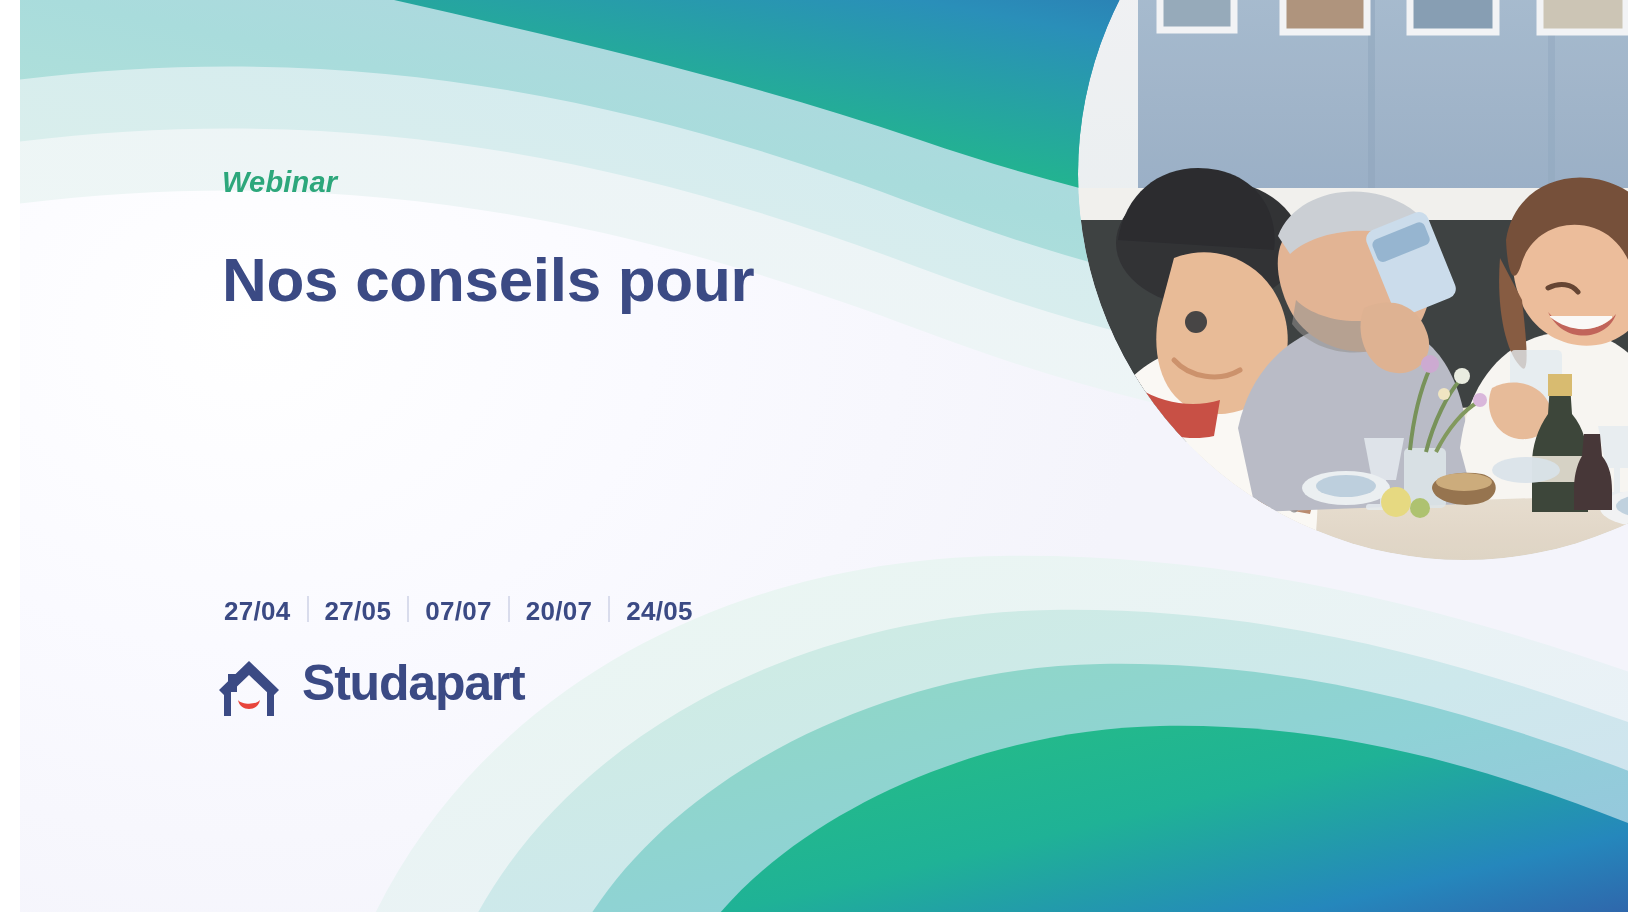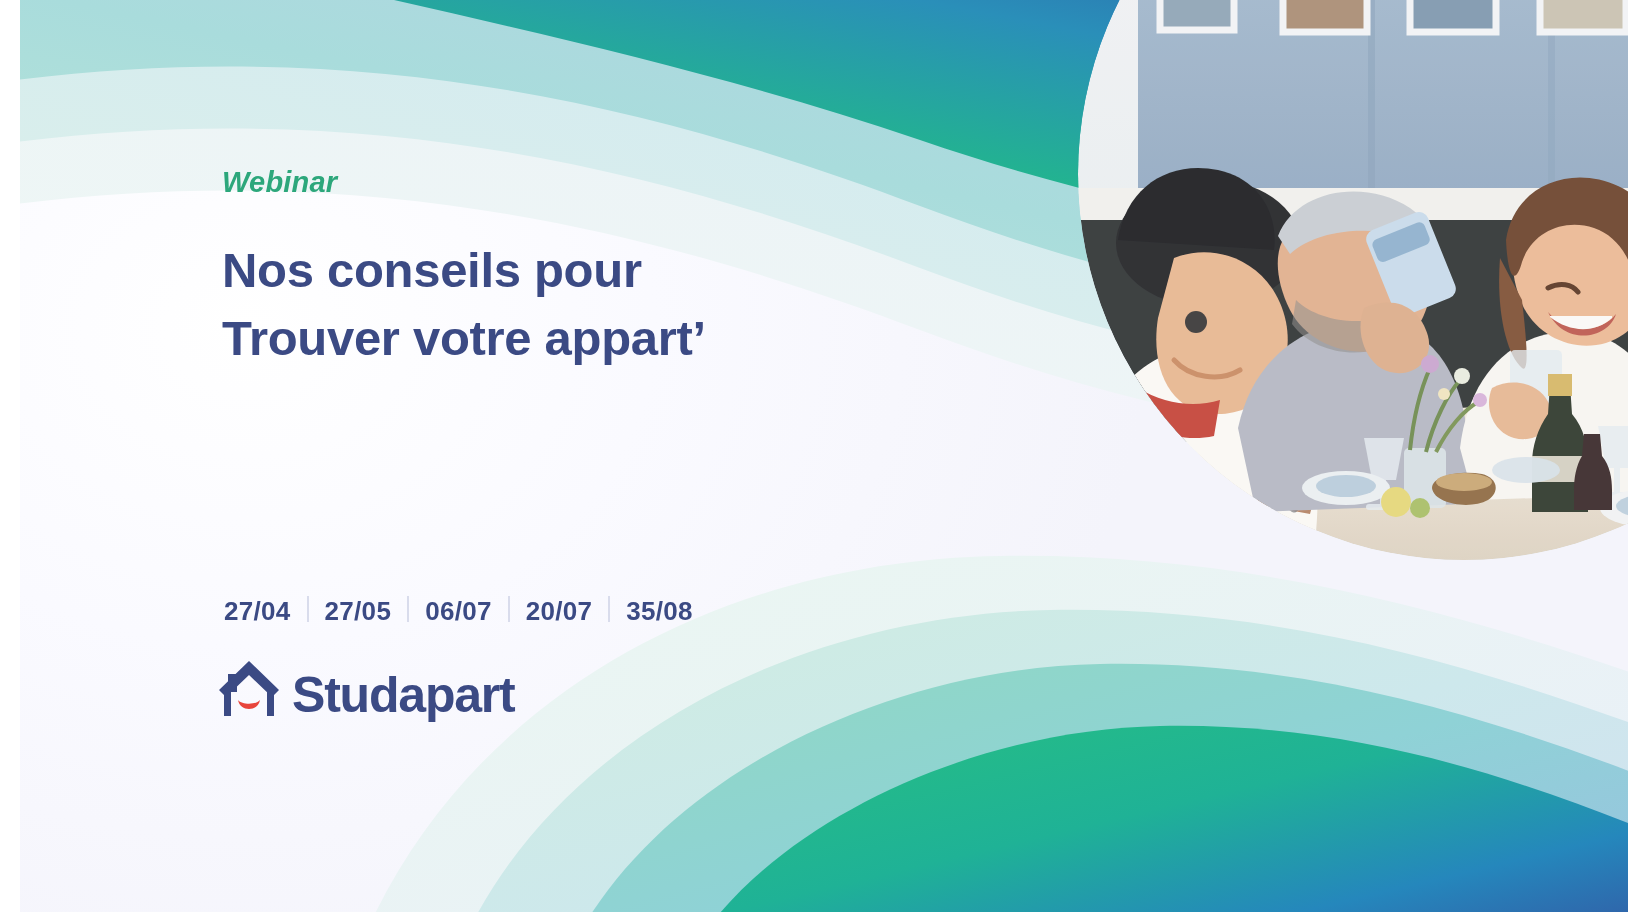--- a/index.html
+++ b/index.html
@@ -49,21 +49,21 @@
     font-size:29px;
     font-weight:bold;
     font-style:italic;
     color:#2CA77B;
     letter-spacing:.2px;
     line-height:1;
     margin-bottom:40px;
   }
 
   #headline {
-    font-size:49px;
+    font-size:62px;
     font-weight:bold;
     color:#3B4A84;
     line-height:1.38;
     letter-spacing:-.3px;
     white-space:nowrap;
   }
   #headline .excl { font-style:italic; }
 
   #dates {
     position:absolute;
@@ -83,22 +83,22 @@
     background:#D9DCEC;
     margin:0 14px;
   }
 
   
   #logo {
     position:absolute;
     left:196px;
     top:658px;
     display:flex;
-    align-items:flex-end;
-    gap:10px;
+    align-items:flex-start;
+    gap:20px;
   }
   #logo-mark { width:66px; height:62px; display:block; }
   #logo-text {
     font-size:50px;
     font-weight:bold;
     color:#3B4A84;
     letter-spacing:-1.2px;
     line-height:1;
   }
 </style>
@@ -337,34 +337,33 @@
         <rect x="0" y="0" width="772" height="772" fill="#FFE9C4" opacity=".07"></rect>
       </g>
     </svg>
   </div>
 
   <div id="content">
     <div id="eyebrow">Webinar</div>
 
     <div id="headline">
       <div>Nos conseils pour</div>
-      <div>Trouver votre appart’</div>
     </div>
   </div>
 
   <div id="dates">
     <span class="date">27/04</span>
     <span class="sep"></span>
     <span class="date">27/05</span>
     <span class="sep"></span>
-    <span class="date">06/07</span>
+    <span class="date">07/07</span>
     <span class="sep"></span>
     <span class="date">20/07</span>
     <span class="sep"></span>
-    <span class="date">35/08</span>
+    <span class="date">24/05</span>
   </div>
 
   <div id="logo">
     <svg id="logo-mark" viewBox="0 0 66 62" aria-hidden="true">
 
       <path d="M 12,16 L 21,16 L 21,34 L 12,34 Z" fill="#3B4A84"></path>
 
       <path d="M 33,3 L 63,32 L 56,39 L 33,17 L 10,39 L 3,32 Z" fill="#3B4A84"></path>
 
       <path d="M 8,37 L 15,31 L 15,58 L 8,58 Z" fill="#3B4A84"></path>

